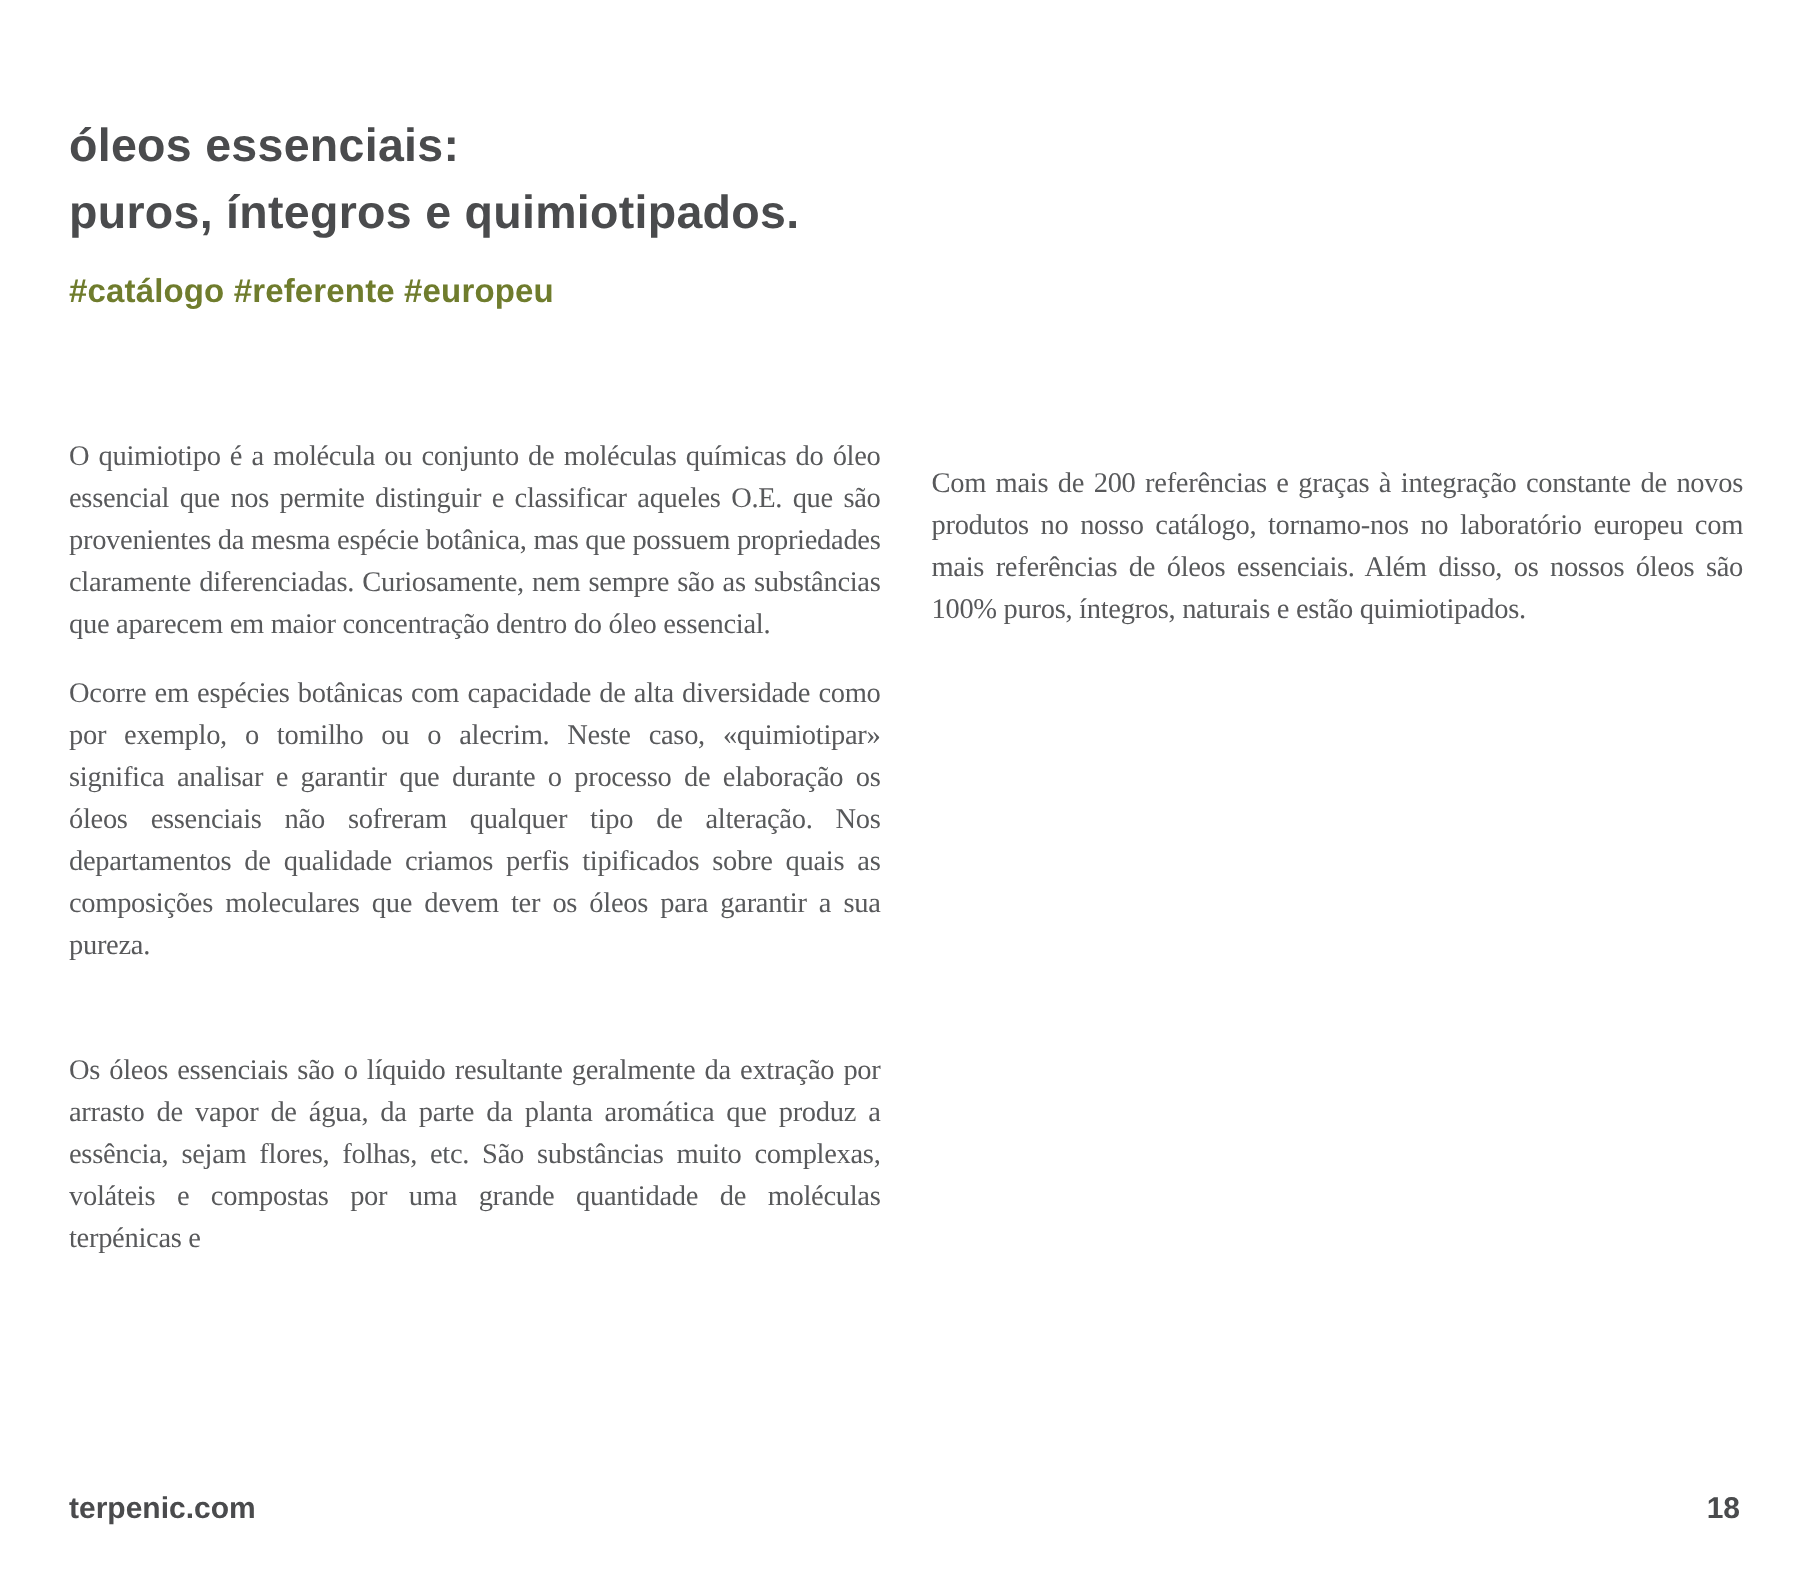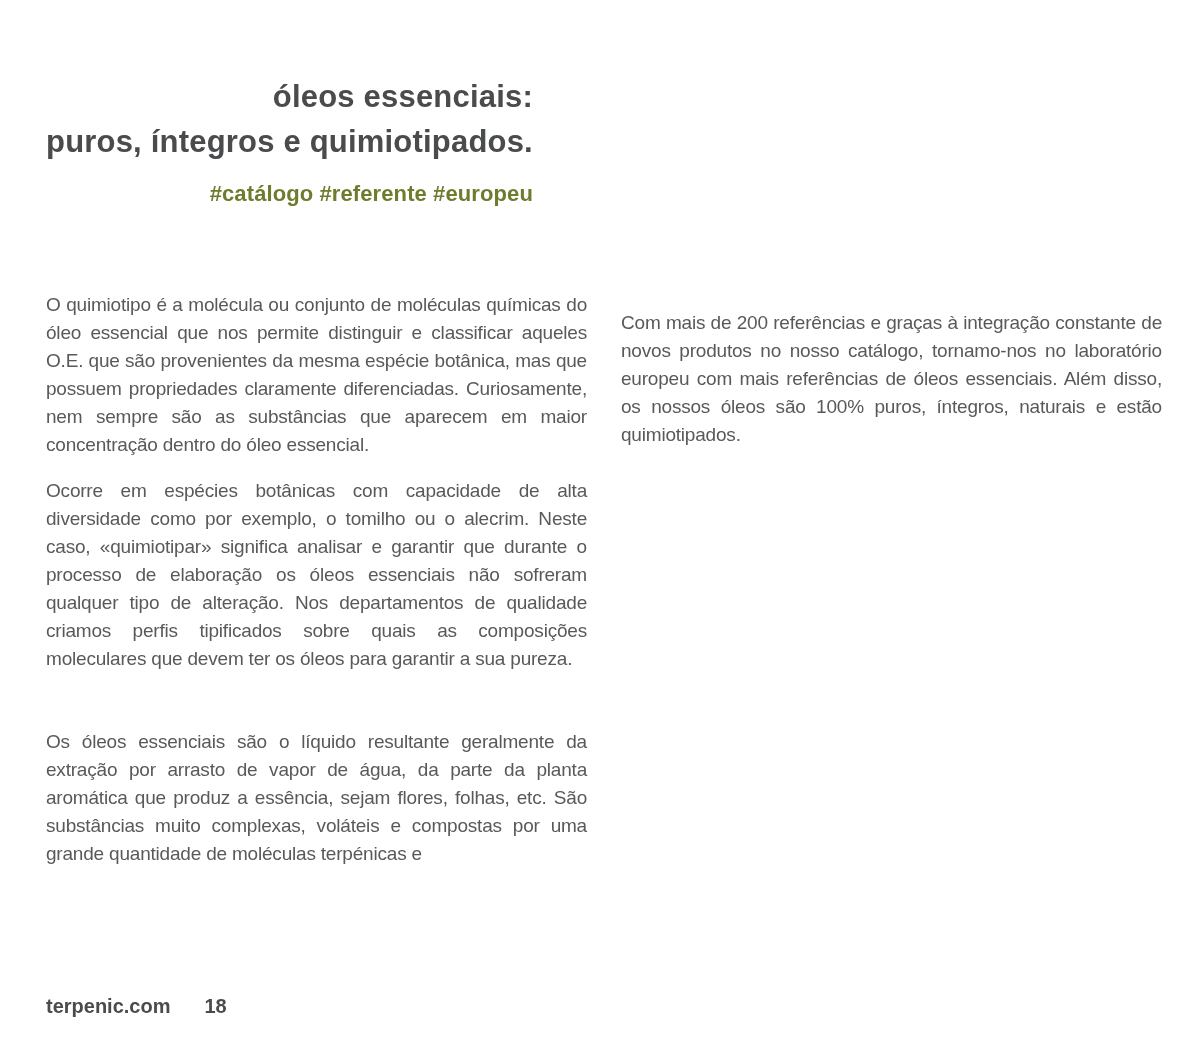--- a/index.html
+++ b/index.html
@@ -21,21 +21,20 @@
     position: relative;
     width: 1204px;
     height: 1052px;
     background: var(--bg);
     overflow: hidden;
   }
   .header {
     position: absolute;
     left: 46px;
     top: 74px;
-    text-align: right;
   }
   .page-title {
     margin: 0;
     font-size: 31px;
     font-weight: bold;
     line-height: 45px;
     letter-spacing: 0.2px;
     color: var(--title-color);
   }
   .page-title .title-line { display: block; }
@@ -46,38 +45,40 @@
     letter-spacing: 0.1px;
     color: var(--accent);
   }
   .content {
     position: absolute;
     left: 46px;
     top: 291px;
     width: 1116px;
     display: flex;
     gap: 34px;
+    font-family: Liberation Serif, serif;
   }
   .col { width: 541px; }
   .para {
     margin: 0;
     font-size: 19px;
     line-height: 28px;
     letter-spacing: -0.2px;
     color: var(--body-color);
     text-align: justify;
   }
   .para.gap-1 { margin-top: 18px; }
   .para.gap-2 { margin-top: 55px; }
   .footer {
     position: absolute;
     left: 46px;
     right: 44px;
     top: 995px;
     display: flex;
+    justify-content: space-between;
     align-items: baseline;
     font-size: 20px;
     font-weight: bold;
     color: var(--title-color);
     gap: 34px;
   }
 </style>
 </head>
 <body>
 

